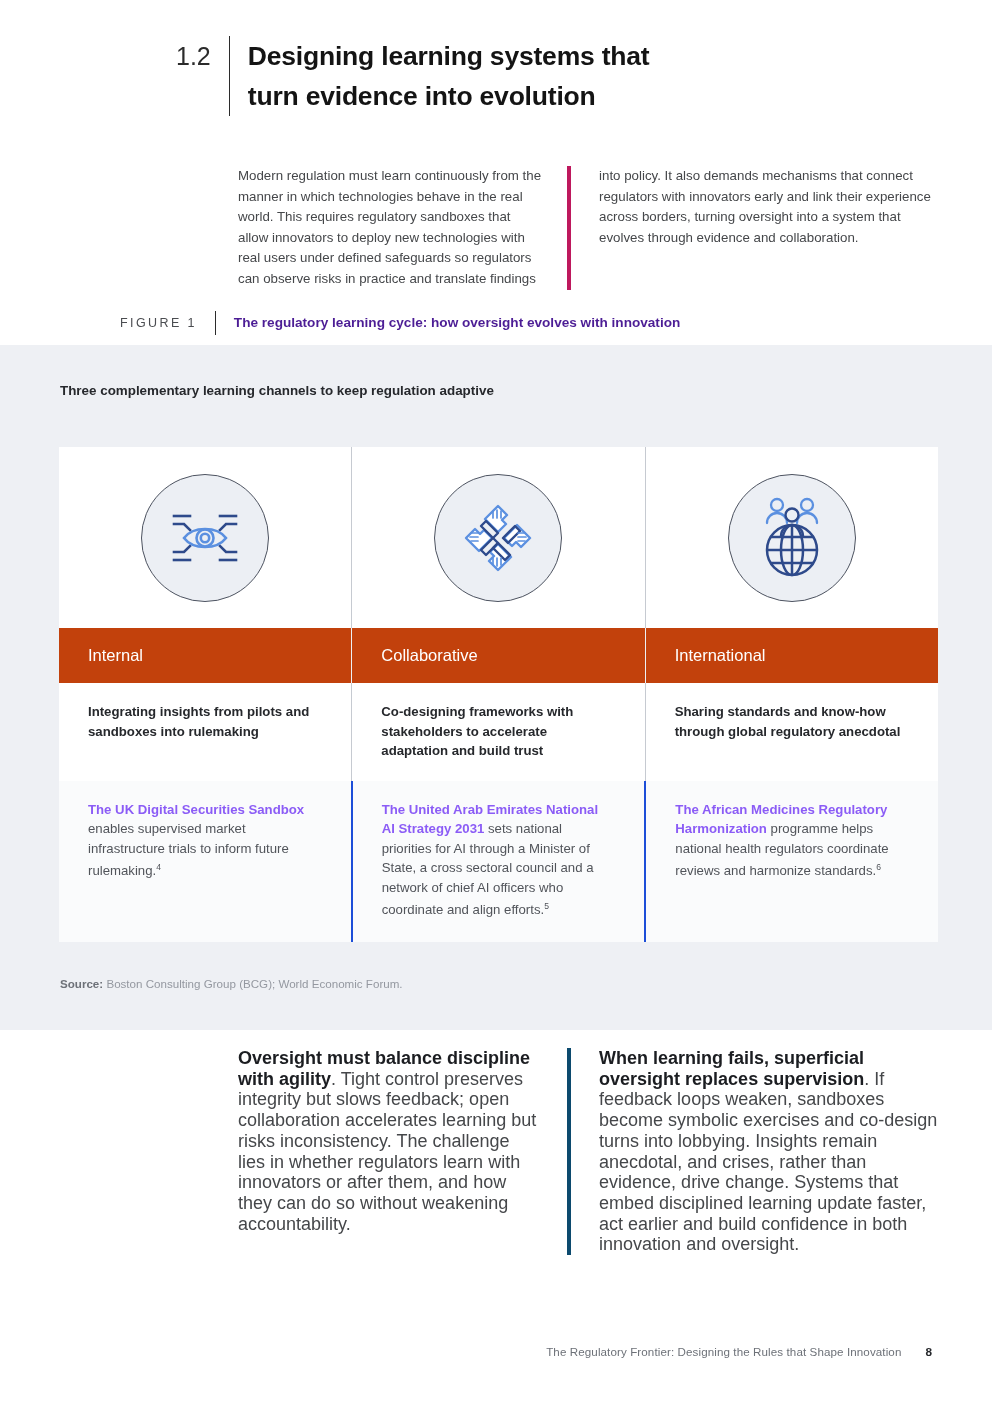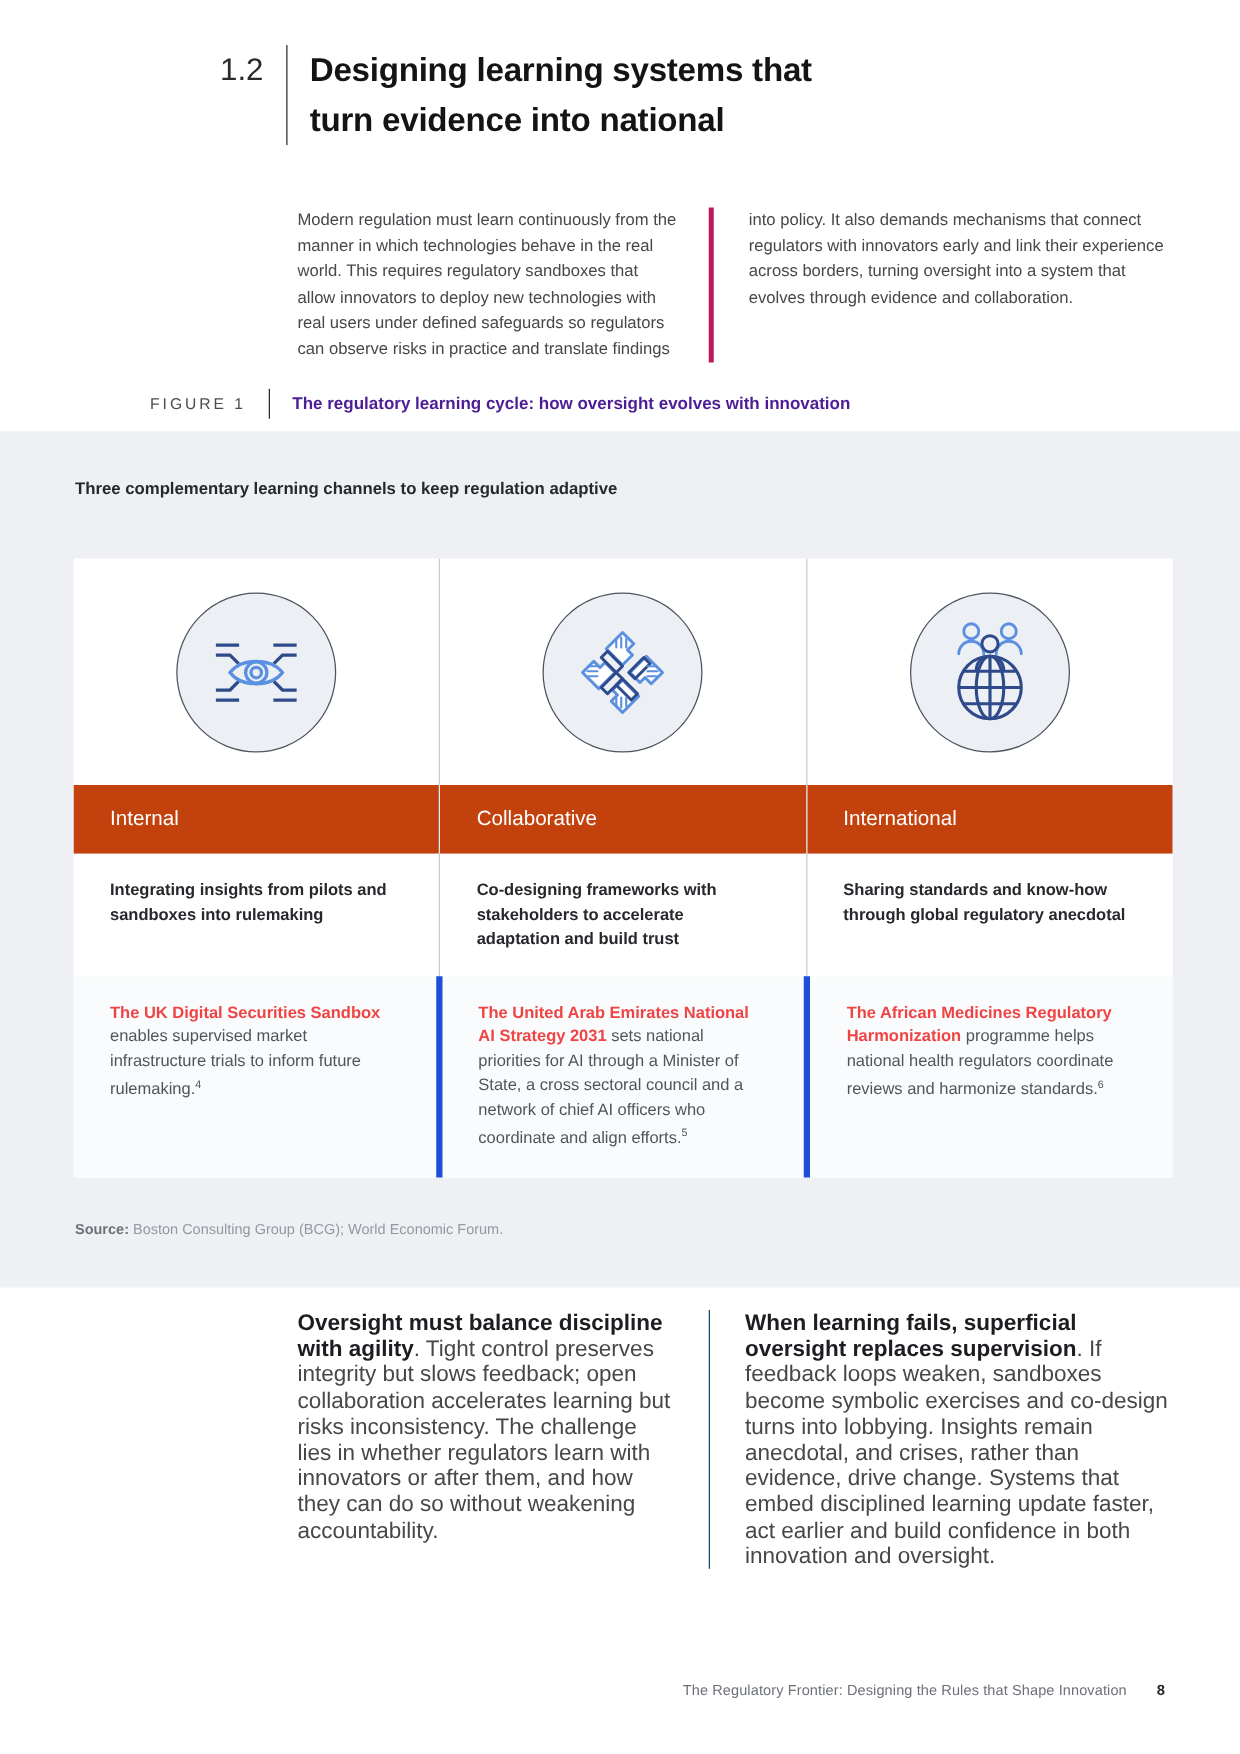--- a/index.html
+++ b/index.html
@@ -189,22 +189,22 @@
     background: #fafbfc;
     min-height: 148px;
   }
   .body-cell {
     flex: 1 1 0;
     padding: 19px 34px 22px 29px;
     font-size: 13.2px;
     line-height: 19.6px;
     color: #51545a;
   }
-  .body-cell + .body-cell { border-left: 5px solid #1d4ed8; }
-  .body-cell b { color: #ef4444; font-weight: 700; }
+  .body-cell + .body-cell { border-left: 2px solid #1d4ed8; }
+  .body-cell b { color: #8b5cf6; font-weight: 700; }
   .body-cell sup { font-size: 8.6px; vertical-align: super; }
 
   .source {
     position: absolute;
     left: 60px;
     top: 977px;
     font-size: 11.6px;
     color: #9498a0;
   }
   .source b { color: #6d7178; font-weight: 700; }
@@ -219,21 +219,21 @@
   }
   .bot-col {
     font-size: 18px;
     line-height: 20.7px;
     color: #45474a;
     width: 330px;
   }
   .bot-col.left { padding-right: 26px; }
   .bot-col.right {
     padding-left: 28px;
-    border-left: 1px solid #0c4a6e;
+    border-left: 4px solid #0c4a6e;
     width: 372px;
   }
   .bot-col b { color: #1b1d21; font-weight: 700; }
 
   
   .footer {
     position: absolute;
     right: 60px;
     top: 1345px;
     display: flex;
@@ -250,21 +250,21 @@
   }
 </style>
 </head>
 <body>
 
 <div class="page">
 
   <div class="sec-head">
     <div class="sec-num">1.2</div>
     <div class="sec-rule"></div>
-    <div class="sec-title">Designing learning systems that turn evidence into national</div>
+    <div class="sec-title">Designing learning systems that turn evidence into evolution</div>
   </div>
 
   <div class="intro">
     <div class="intro-col left">Modern regulation must learn continuously from the manner in which technologies behave in the real world. This requires regulatory sandboxes that allow innovators to deploy new technologies with real users under defined safeguards so regulators can observe risks in practice and translate findings</div>
     <div class="intro-col right">into policy. It also demands mechanisms that connect regulators with innovators early and link their experience across borders, turning oversight into a system that evolves through evidence and collaboration.</div>
   </div>
 
   <div class="fig-label">
     <div class="tag">FIGURE 1</div>
     <div class="bar"></div>

